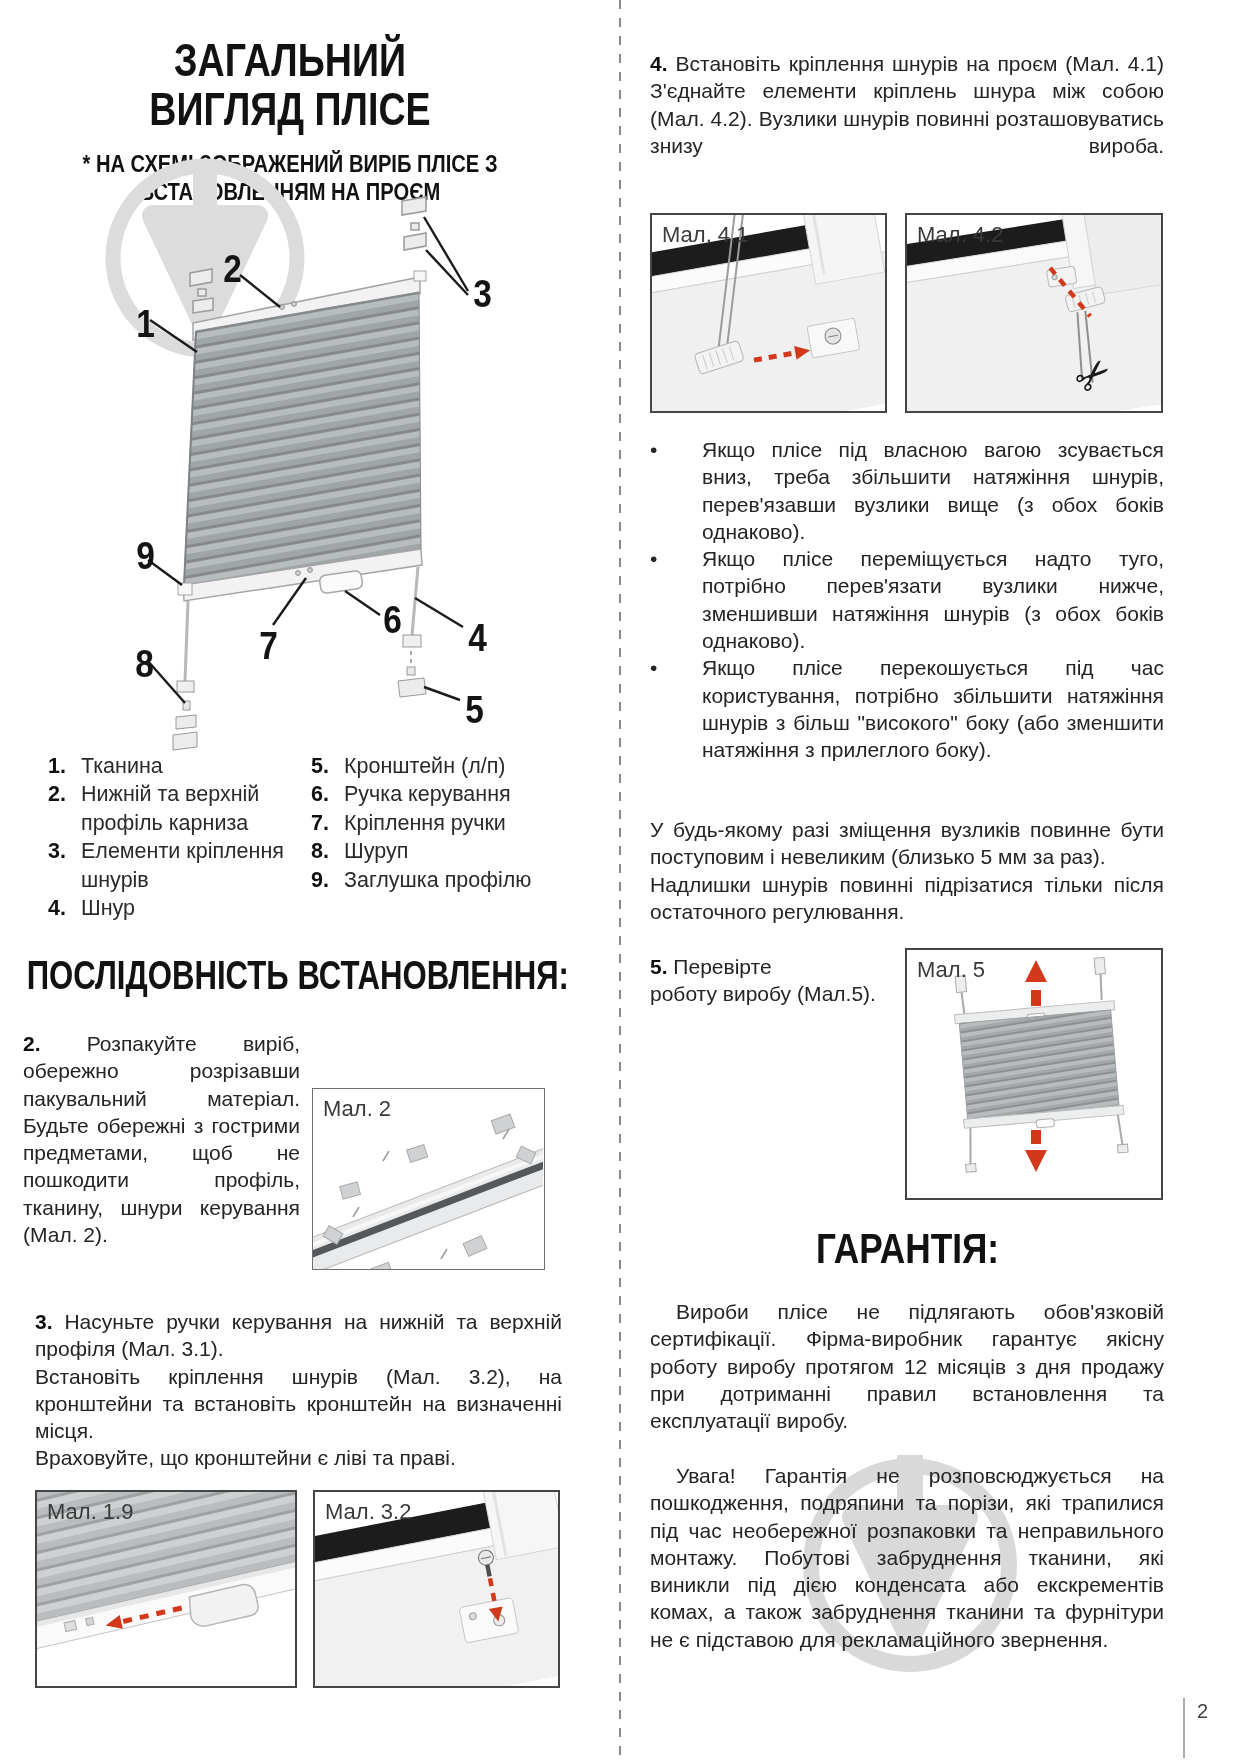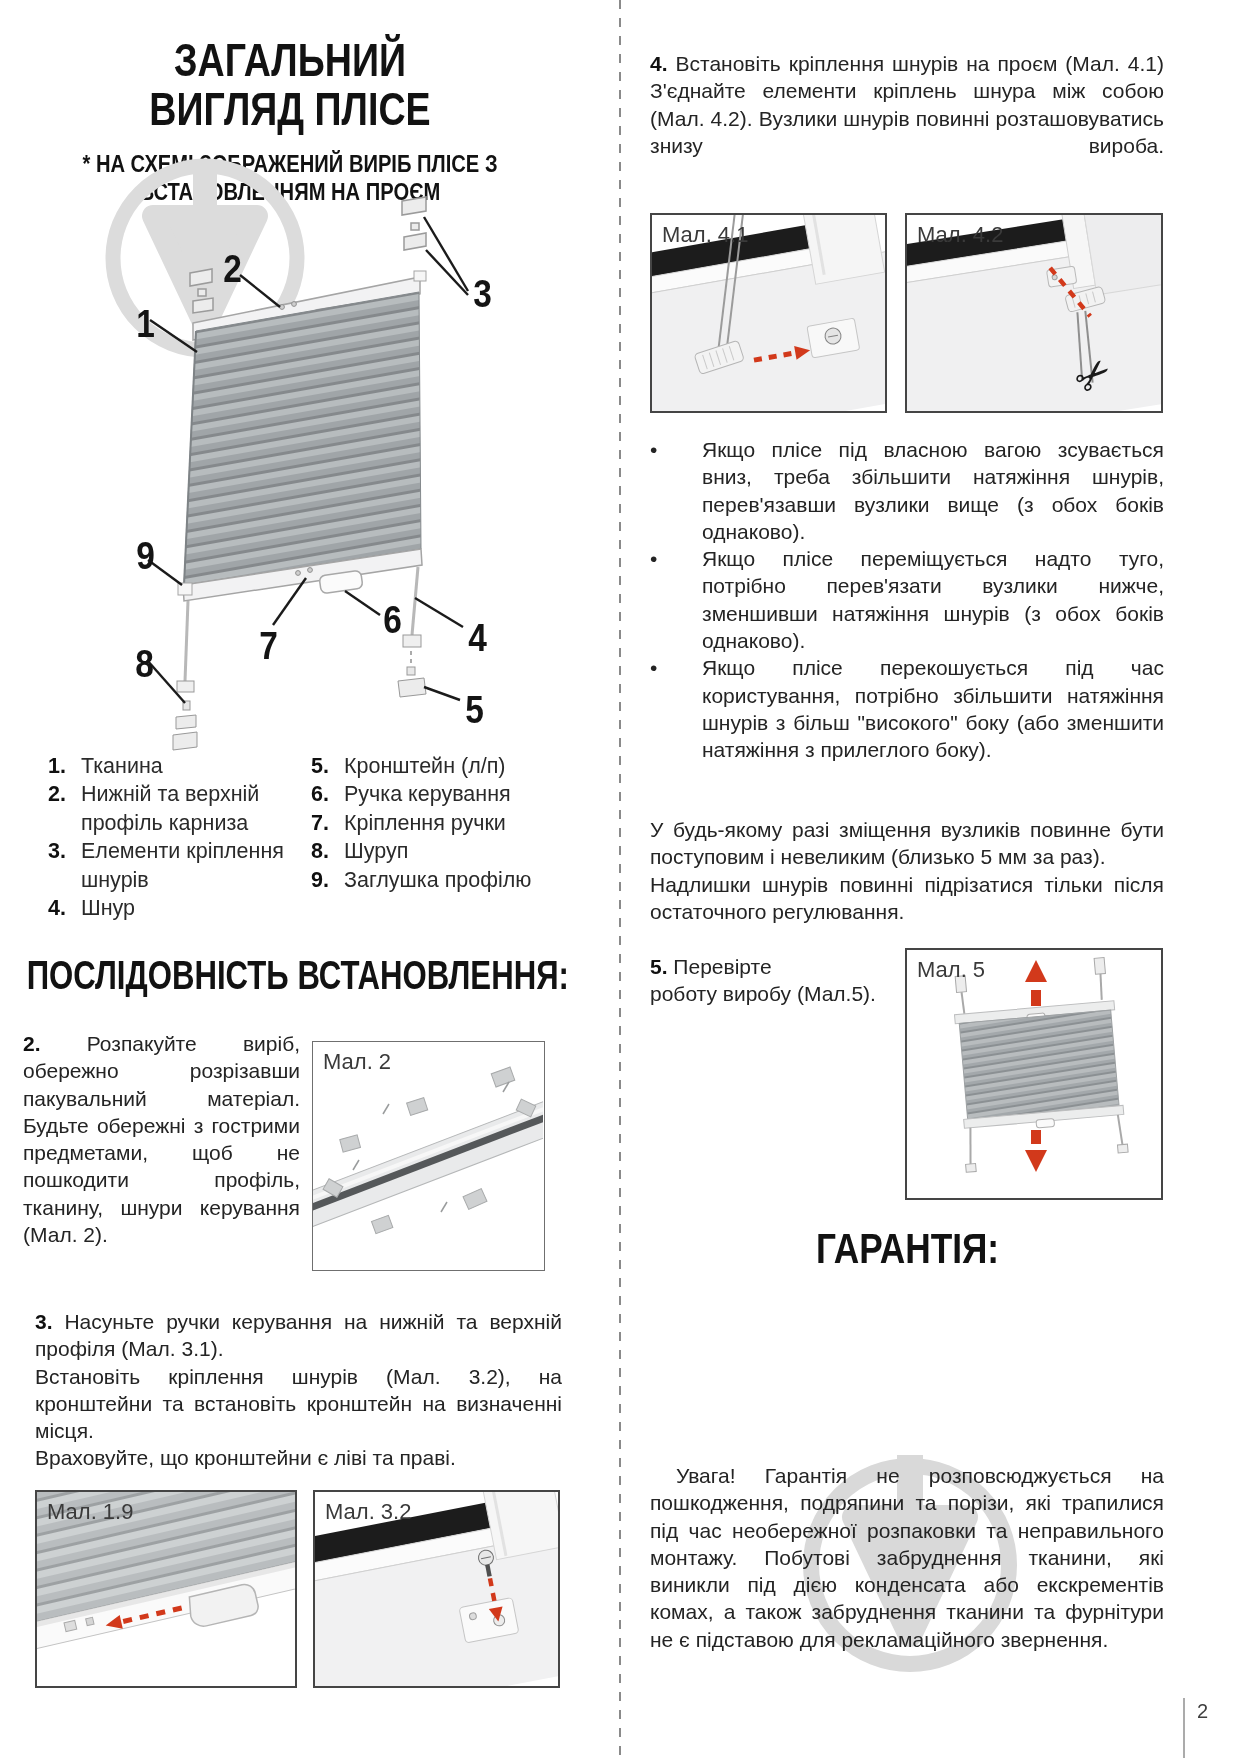--- a/index.html
+++ b/index.html
@@ -41,21 +41,21 @@
   .legend{position:absolute;left:48px;top:752px;width:512px;display:flex;gap:14px}
   .legend-col{flex:1}
   .legend-item{position:relative;padding-left:33px;font-size:21.5px;line-height:1.32;color:#2a2a2a}
   .legend-item .ln{position:absolute;left:0;top:0;font-weight:700;color:#101010}
 
   
   .figbox{position:absolute;background:#fff;border:2px solid #454545;overflow:hidden}
   .figbox svg{position:absolute;left:0;top:0}
   .figlab{position:absolute;left:10px;top:7px;font-size:22px;color:#3a3a3a;z-index:2}
 
-  #fig2{left:312px;top:1041px;width:233px;height:230px;border:1.5px solid #6f6f6f}
+  #fig2{left:312px;top:1088px;width:233px;height:182px;border:1.5px solid #6f6f6f}
   #fig31{left:35px;top:1490px;width:262px;height:198px}
   #fig32{left:313px;top:1490px;width:247px;height:198px}
   #fig41{left:650px;top:213px;width:237px;height:200px}
   #fig42{left:905px;top:213px;width:258px;height:200px}
   #fig5{left:905px;top:948px;width:258px;height:252px}
 
   .step2-text{position:absolute;left:23px;top:1030px;width:277px}
   .step3{position:absolute;left:35px;top:1308px;width:527px}
   .step4{position:absolute;left:650px;top:50px;width:514px}
   .bullets{position:absolute;left:650px;top:436px;width:514px}
@@ -389,17 +389,18 @@
     </div>
 
   <div class="watermark" style="left:792px;top:1447px;z-index:0">
     <svg width="236" height="236" viewBox="0 0 236 236">
       <circle cx="118" cy="118" r="99" fill="none" stroke="#d9d9d9" stroke-width="16"></circle>
       <rect x="105" y="8" width="26" height="50" fill="#d9d9d9"></rect>
       <path d="M62 70 L174 70 L118 188 Z" fill="#d9d9d9" stroke="#d9d9d9" stroke-width="24" stroke-linejoin="round"></path>
     </svg>
   </div>
 
+  <p class="body jtext indent warranty-p1">Вироби плісе не підлягають обов'язковій сертифікації. Фірма-виробник гарантує якісну роботу виробу протягом 12 місяців з дня продажу при дотриманні правил встановлення та експлуатації виробу.</p>
   <p class="body jtext indent warranty-p2">Увага! Гарантія не розповсюджується на пошкодження, подряпини та порізи, які трапилися під час необережної розпаковки та неправильного монтажу. Побутові забруднення тканини, які виникли під дією конденсата або екскрементів комах, а також забруднення тканини та фурнітури не є підставою для рекламаційного звернення.</p>
 
   <div class="footer-bar"></div>
   <div class="page-num">2</div>
 </div>
 
 </body></html>

